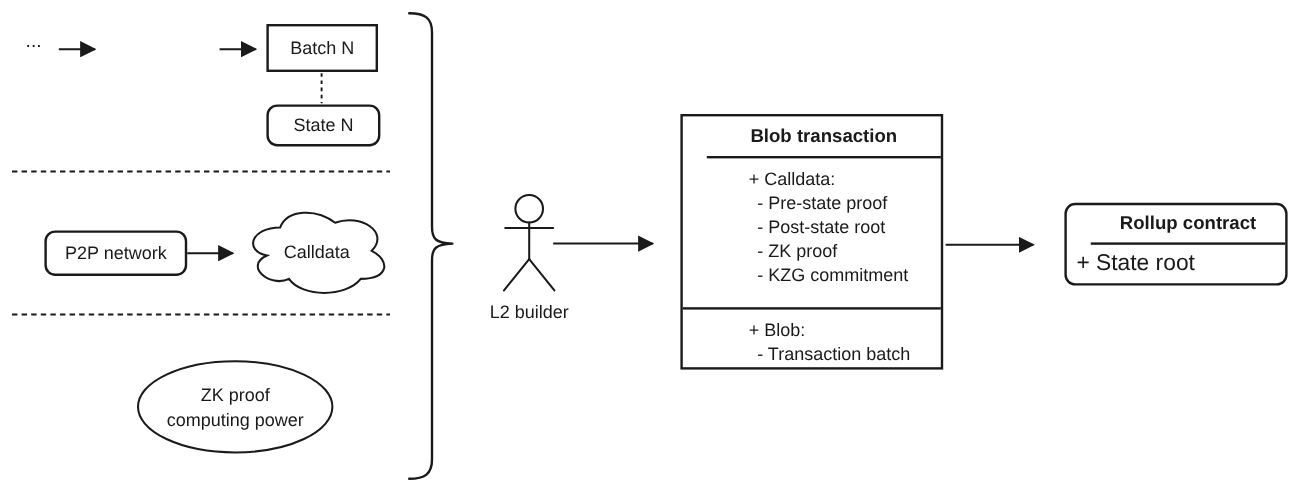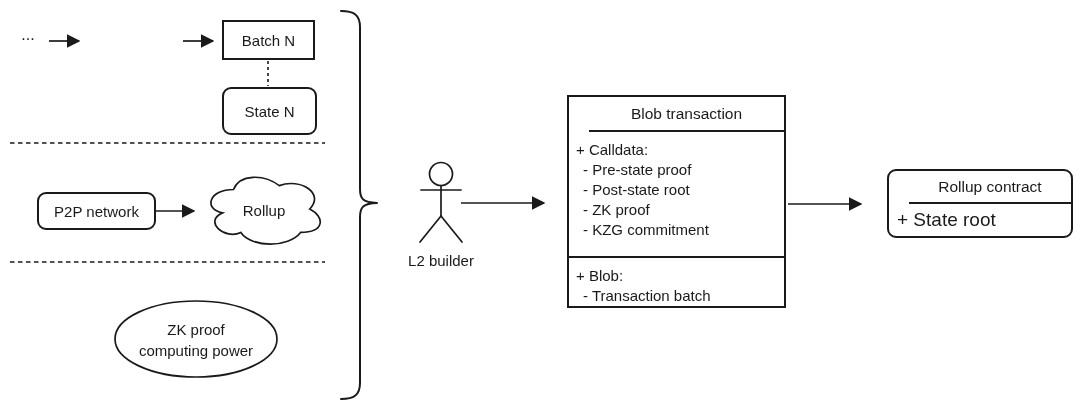--- a/index.html
+++ b/index.html
@@ -11,24 +11,24 @@
   .abs{position:absolute;box-sizing:border-box;}
   .node{
     border:2px solid #1a1a1a;background:#fff;display:flex;
     align-items:center;justify-content:center;font-size:15px;text-align:center;
   }
   .rounded{border-radius:9px;}
   .label{display:flex;align-items:center;justify-content:center;font-size:15px;text-align:center;}
   .uml{border:2px solid #1a1a1a;background:#fff;display:flex;flex-direction:column;}
   .uml .hdr{
     border-bottom:2px solid #1a1a1a;display:flex;align-items:center;justify-content:center;
-    font-weight:normal;font-size:15.5px;flex:0 0 auto;margin-left:20px;
+    font-weight:bold;font-size:15.5px;flex:0 0 auto;margin-left:20px;
   }
   .uml .sec{padding:8px 6px 0 7px;font-size:15px;}
-  .uml .line{line-height:20px;white-space:nowrap;}
+  .uml .line{line-height:20px;white-space:nowrap;margin-left:48px;}
   .uml .item{padding-left:7px;}
   .two-line{flex-direction:column;line-height:21px;}
 </style>
 </head>
 <body>
 
 <div class="canvas">
 
   <svg class="overlay" viewBox="0 0 1080 412" xmlns="http://www.w3.org/2000/svg">
     <defs>
@@ -73,29 +73,29 @@
     <line x1="461" y1="203" x2="544" y2="203" stroke="#1a1a1a" stroke-width="1.7" marker-end="url(#arrow)"></line>
 
     <line x1="788" y1="204" x2="861" y2="204" stroke="#1a1a1a" stroke-width="1.7" marker-end="url(#arrow)"></line>
   </svg>
 
   <div class="abs label" style="left:14px;top:26px;width:28px;height:18px;font-size:16px;">...</div>
 
   <div class="abs node" style="left:222px;top:20px;width:93px;height:40px;">
     <span>Batch N</span>
   </div>
-  <div class="abs node rounded" style="left:222px;top:87px;width:95px;height:48px;">
+  <div class="abs node rounded" style="left:222px;top:87px;width:95px;height:35px;">
     <span>State N</span>
   </div>
 
   <div class="abs node rounded" style="left:37px;top:192px;width:119px;height:38px;">
     <span>P2P network</span>
   </div>
 
-  <div class="abs label" style="left:203px;top:174px;width:122px;height:72px;">Rollup</div>
+  <div class="abs label" style="left:203px;top:174px;width:122px;height:72px;">Calldata</div>
 
   <div class="abs label two-line" style="left:116px;top:302px;width:160px;height:76px;">
     <span>ZK proof</span>
     <span>computing power</span>
   </div>
 
   <div class="abs label" style="left:398px;top:250px;width:86px;height:20px;">L2 builder</div>
 
   <div class="abs uml" style="left:567px;top:95px;width:219px;height:213px;">
     <div class="hdr" style="height:33px;">

